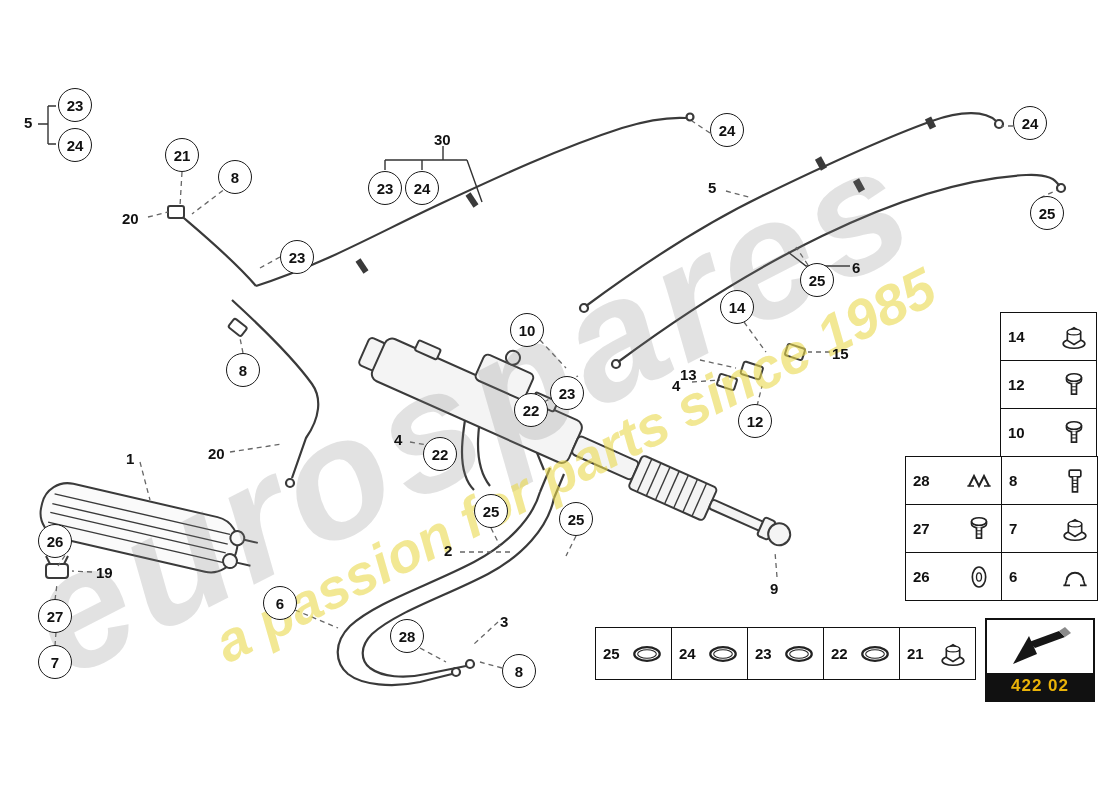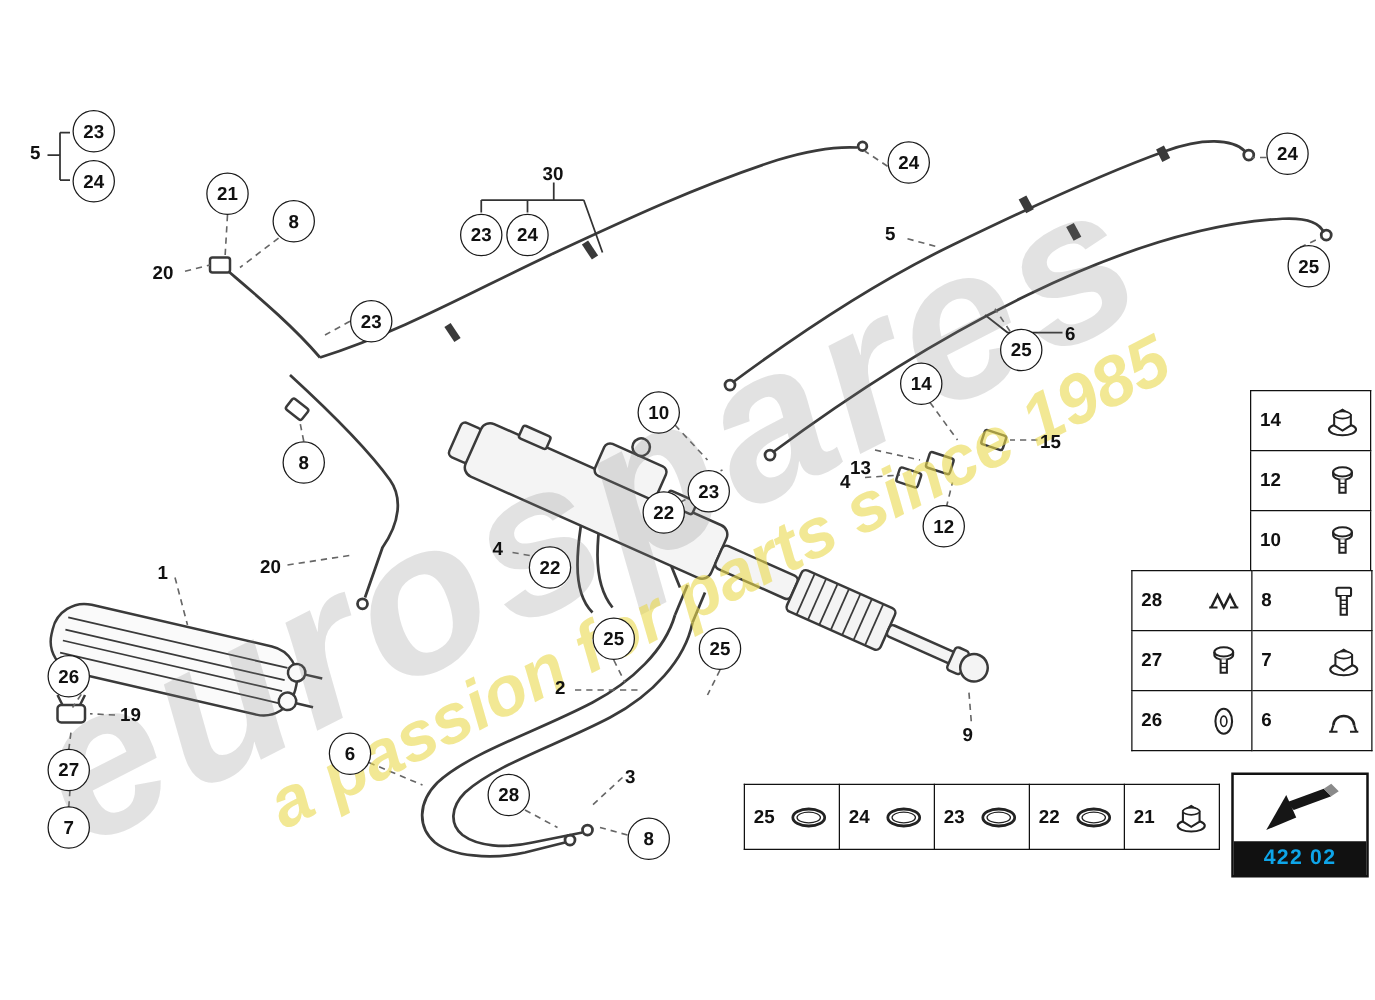--- a/index.html
+++ b/index.html
@@ -60,21 +60,21 @@
   .cell-num { font-size: 15px; font-weight: bold; color: #111; }
   .cell-icon { display: inline-flex; }
 
   .badge {
     position: absolute; left: 985px; top: 618px; width: 110px; height: 84px;
     border: 2px solid #111; background: #fff; z-index: 3;
     display: flex; flex-direction: column;
   }
   .badge-art { flex: 1; display: flex; align-items: center; justify-content: center; }
   .badge-code {
-    background: #111; color: #0ea5e9; text-align: center;
+    background: #111; color: #eab308; text-align: center;
     font-size: 17px; font-weight: bold; letter-spacing: 1px;
     padding: 3px 0 4px;
   }
 </style>
 </head>
 <body>
 
 <div class="stage">
 
   <svg class="art" width="1100" height="800" viewBox="0 0 1100 800">

